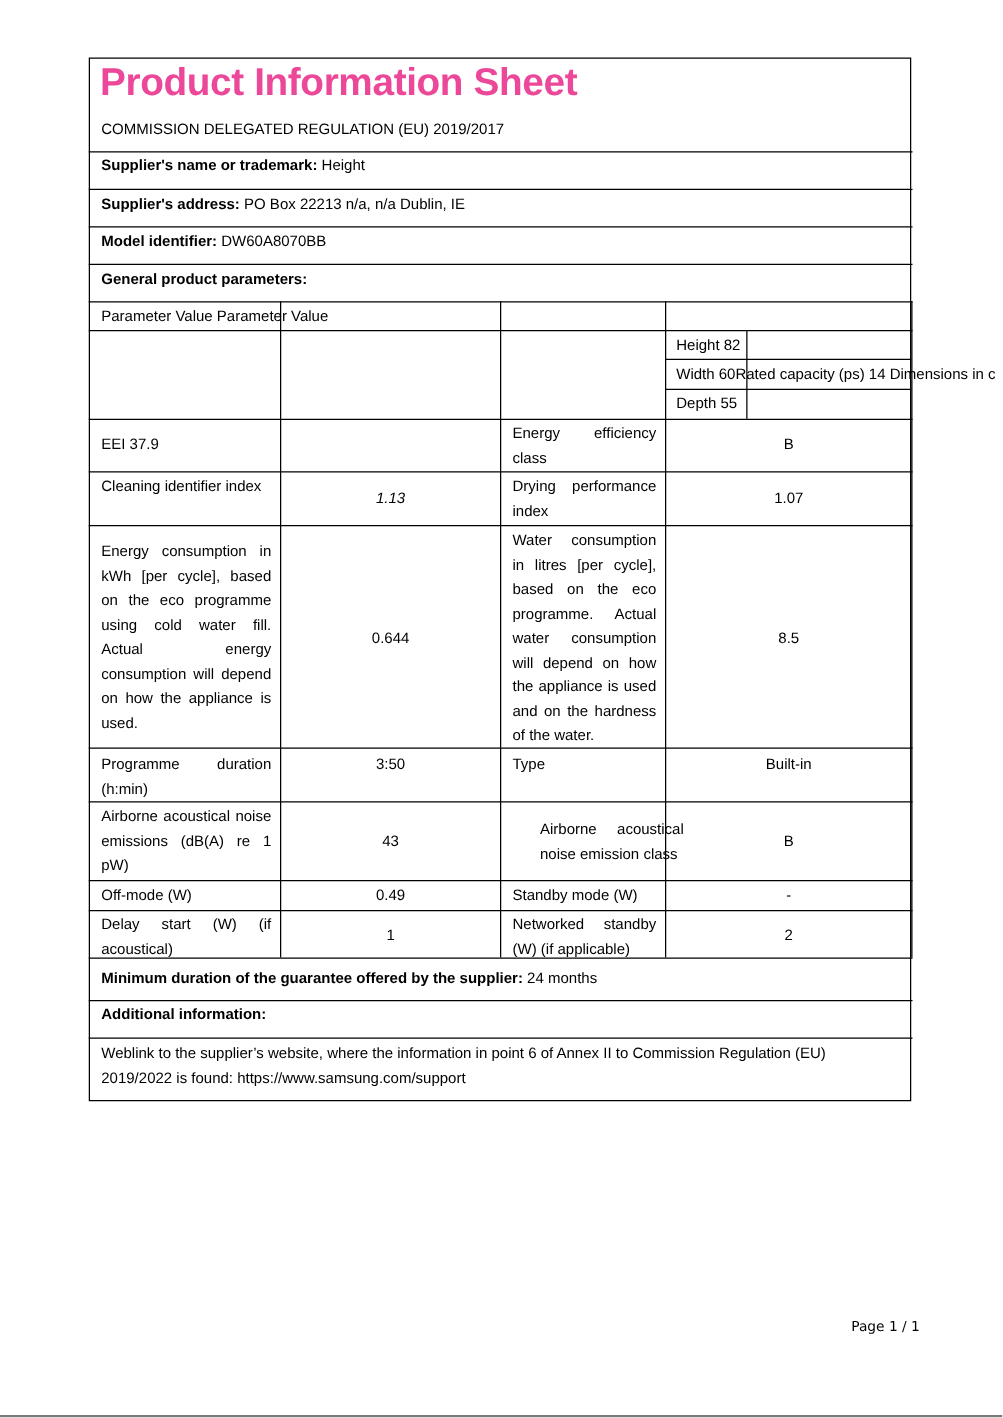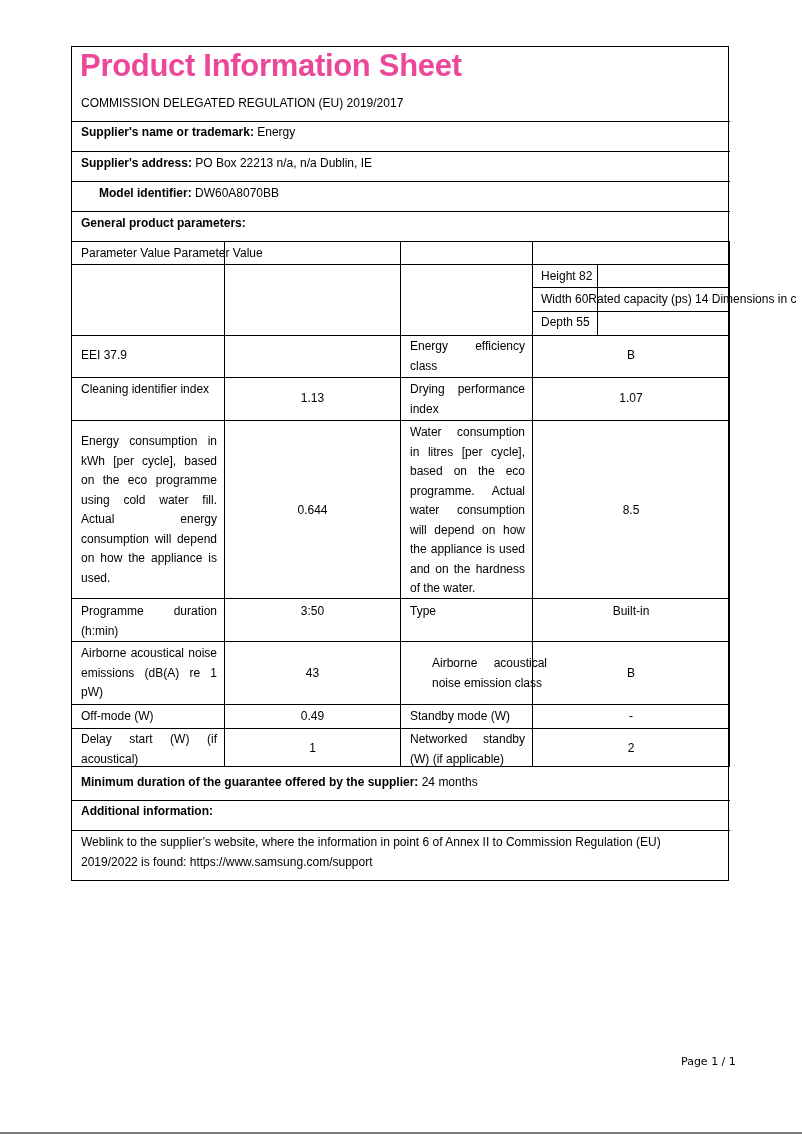--- a/index.html
+++ b/index.html
@@ -19,30 +19,30 @@
 </head>
 <body>
 
 <div class="box" style="top:46px;height:835px;"></div>
 
 <div class="title">Product Information Sheet</div>
 <div class="t" style="left:81px;top:94px;">COMMISSION DELEGATED REGULATION (EU) 2019/2017</div>
 <div class="hl" style="left:71px;top:121px;width:659px;"></div>
 
 <div class="t" style="left:81px;top:123px;">
-  <span class="b">Supplier's name or trademark:</span><span> Energy</span>
+  <span class="b">Supplier's name or trademark:</span><span> Height</span>
 </div>
 <div class="hl" style="left:71px;top:151px;width:659px;"></div>
 
 <div class="t" style="left:81px;top:154px;">
   <span class="b">Supplier's address:</span><span> PO Box 22213 n/a, n/a Dublin, IE</span>
 </div>
 <div class="hl" style="left:71px;top:181px;width:659px;"></div>
 
-<div class="t" style="left:99px;top:184px;text-align:center;">
+<div class="t" style="left:81px;top:184px;text-align:center;">
   <span class="b">Model identifier:</span><span> DW60A8070BB</span>
 </div>
 <div class="hl" style="left:71px;top:211px;width:659px;"></div>
 
 <div class="t b" style="left:81px;top:214px;">General product parameters:</div>
 <div class="hl" style="left:71px;top:241px;width:659px;"></div>
 
 <div class="vl" style="left:224px;top:241px;height:525px;"></div>
 <div class="vl" style="left:400px;top:241px;height:525px;"></div>
 <div class="vl" style="left:532px;top:241px;height:525px;"></div>
@@ -58,21 +58,21 @@
 <div class="t" style="left:541px;top:290px;">Width 60Rated capacity (ps) 14 Dimensions in c</div>
 <div class="t" style="left:541px;top:313px;">Depth 55</div>
 <div class="hl" style="left:71px;top:335px;width:659px;"></div>
 
 <div class="t" style="left:81px;top:346px;">EEI 37.9</div>
 <div class="t just" style="left:410px;top:337px;width:115px;">Energy  efficiency class</div>
 <div class="t ctr" style="left:533px;top:346px;width:196px;">B</div>
 <div class="hl" style="left:71px;top:377px;width:659px;"></div>
 
 <div class="t just" style="left:81px;top:380px;width:136px;">Cleaning  identifier index</div>
-<div class="t ctr" style="left:225px;top:389px;width:175px;">1.13</div>
+<div class="t ctr" style="left:225px;top:389px;width:175px;font-style:italic;">1.13</div>
 <div class="t just" style="left:410px;top:380px;width:115px;">Drying  performance index</div>
 <div class="t ctr" style="left:533px;top:389px;width:196px;">1.07</div>
 <div class="hl" style="left:71px;top:420px;width:659px;"></div>
 
 <div class="t just" style="left:81px;top:432px;width:136px;">Energy consumption in kWh [per cycle], based on the eco programme using cold water fill. Actual energy consumption will depend on how the appliance is used.</div>
 <div class="t ctr" style="left:225px;top:501px;width:175px;">0.644</div>
 <div class="t just" style="left:410px;top:423px;width:115px;">Water consumption in litres [per cycle], based on the eco programme. Actual water consumption will depend on how the appliance is used and on the hardness of the water.</div>
 <div class="t ctr" style="left:533px;top:501px;width:196px;">8.5</div>
 <div class="hl" style="left:71px;top:598px;width:659px;"></div>
 

